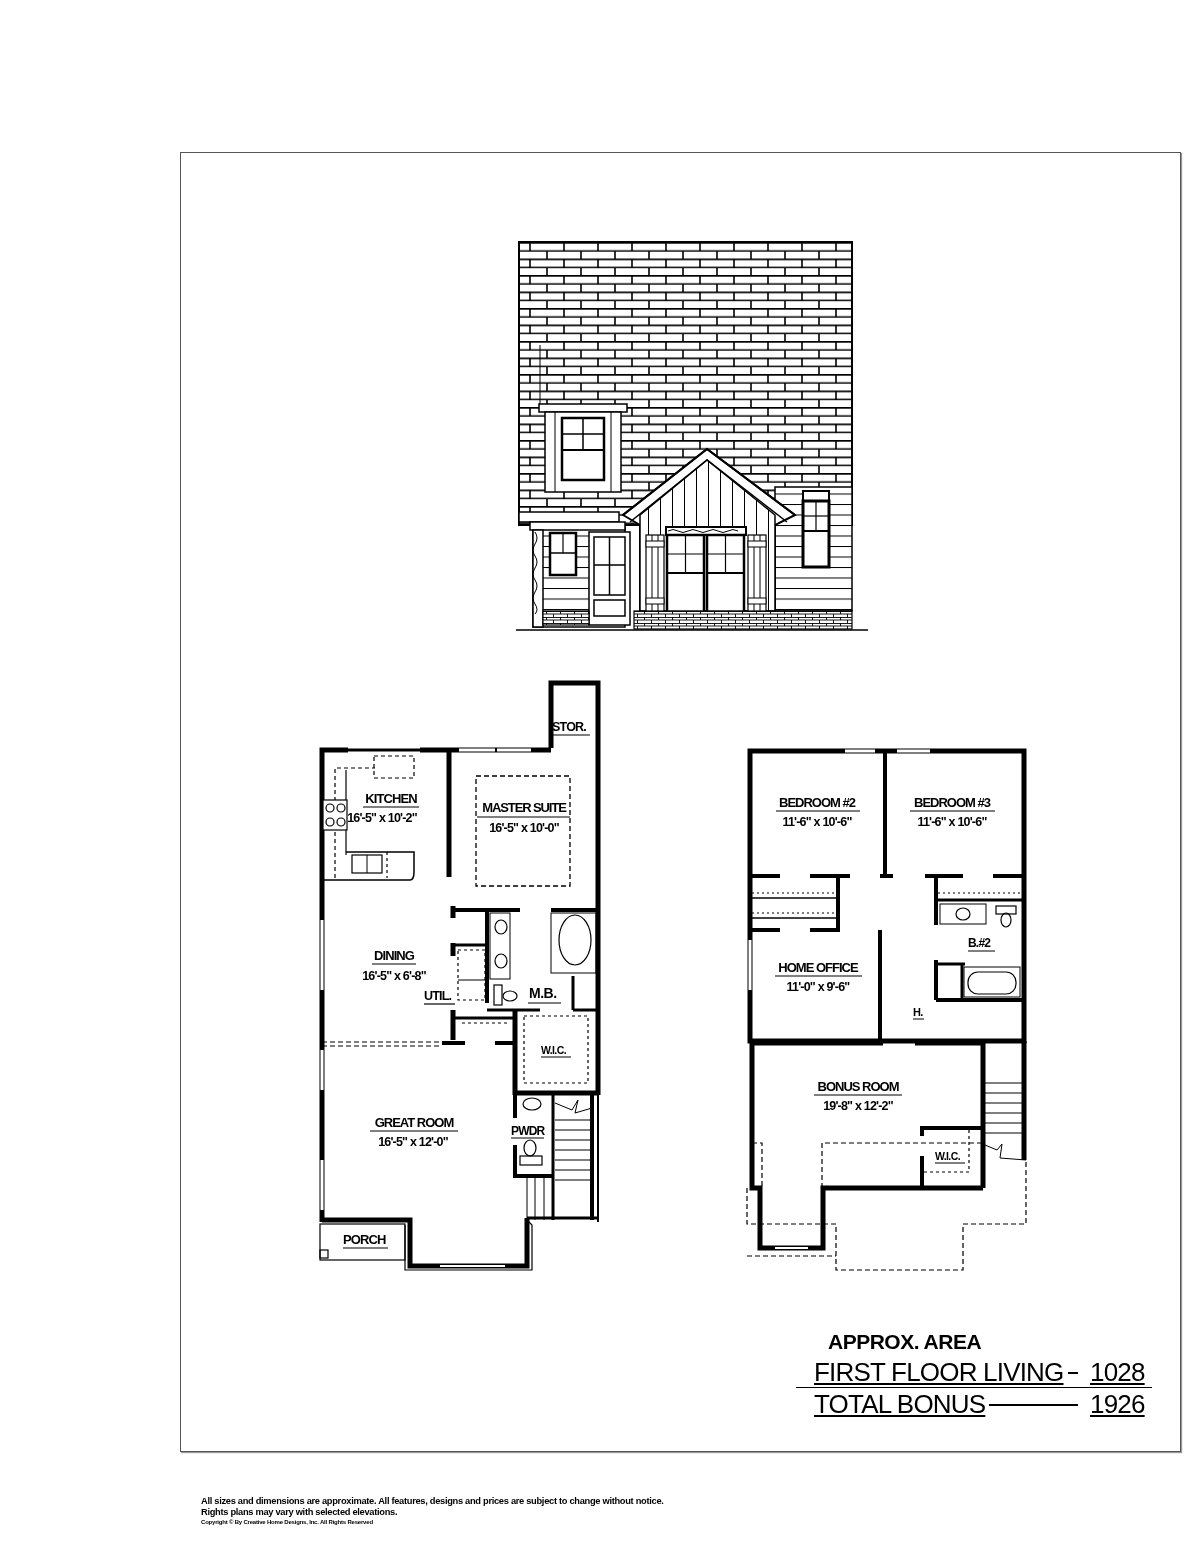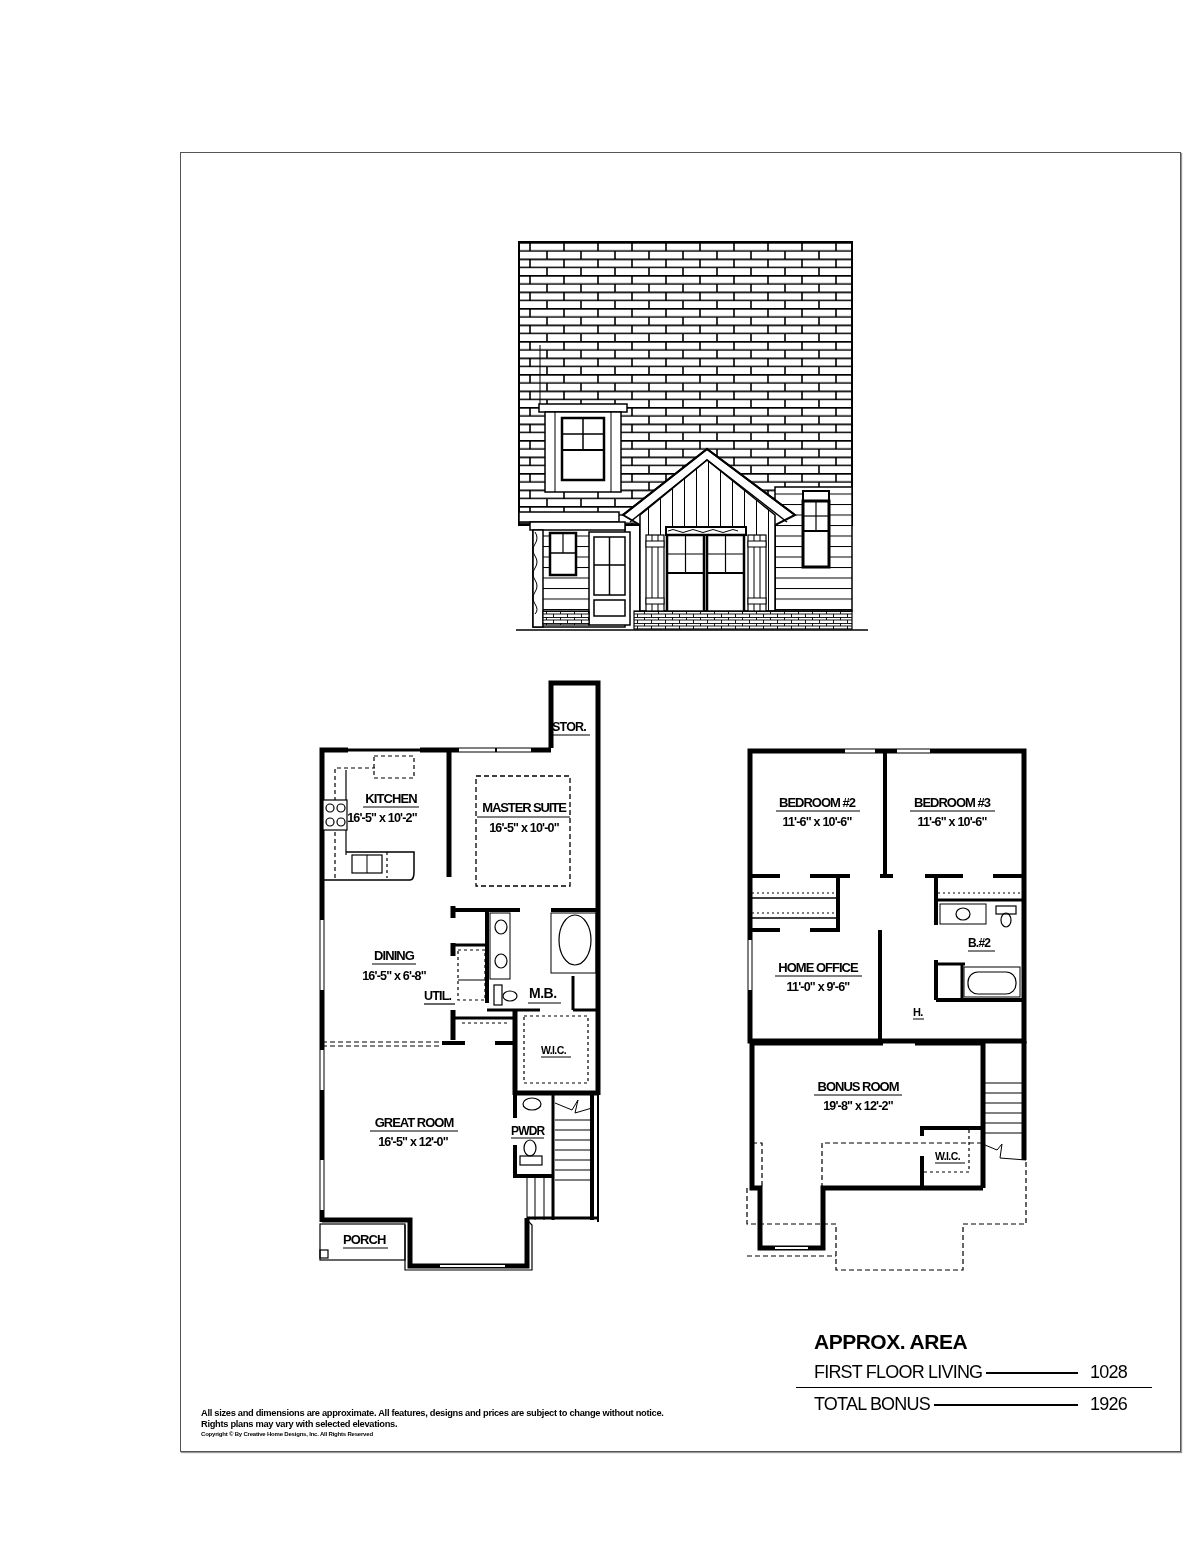--- a/index.html
+++ b/index.html
@@ -3,27 +3,27 @@
 <meta charset="utf-8">
 <style>
   html, body { margin: 0; padding: 0; background: #ffffff; }
   body { width: 1200px; height: 1552px; position: relative; overflow: hidden;
          font-family: "Liberation Sans", sans-serif; color: #000; }
   .sheet { position: absolute; left: 180px; top: 152px; width: 1001px; height: 1300px;
            border: 1.5px solid #555; box-shadow: 1px 1px 1px #999; box-sizing: border-box; }
   svg { position: absolute; left: 0; top: 0; }
   .lbl { font-family: "Liberation Sans", sans-serif; font-weight: bold; fill: #000; }
   .area { position: absolute; left: 796px; top: 1330px; width: 356px; }
-  .area-title { font-size: 21px; font-weight: bold; letter-spacing: -0.5px; margin-left: 18px; height: 28px; }
-  .area-row { display: flex; align-items: center; height: 28px; font-size: 18px; letter-spacing: -0.8px; padding-left: 18px; padding-right: 14px; box-sizing: border-box; }
+  .area-title { font-size: 21px; font-weight: bold; letter-spacing: -0.5px; margin-left: 32px; height: 28px; }
+  .area-row { display: flex; align-items: center; height: 28px; font-size: 26px; letter-spacing: -0.8px; padding-left: 18px; padding-right: 14px; box-sizing: border-box; text-decoration: underline; }
   .area-row .name { white-space: nowrap; }
   .area-row .leader { flex: 1; border-bottom: 2px solid #000; margin: 0 12px 0 4px; height: 0; position: relative; top: 1px; }
   .area-row .val { width: 48px; text-align: left; }
   .area-rule { border-top: 1.5px solid #000; margin: 1px 0 2px 0; }
-  .disclaimer { position: absolute; left: 201px; top: 1408px; font-size: 9.3px; font-weight: bold; line-height: 11px; letter-spacing: -0.3px; }
+  .disclaimer { position: absolute; left: 201px; top: 1496px; font-size: 9.3px; font-weight: bold; line-height: 11px; letter-spacing: -0.3px; }
   .disclaimer .copy { font-size: 6px; line-height: 9px; letter-spacing: -0.2px; }
 </style>
 </head>
 <body>
 
 <div class="sheet"></div>
 
 <svg width="1200" height="1552" viewBox="0 0 1200 1552">
   <defs>
     <pattern id="shingle" x="519" y="242" width="34" height="16.5" patternUnits="userSpaceOnUse">

